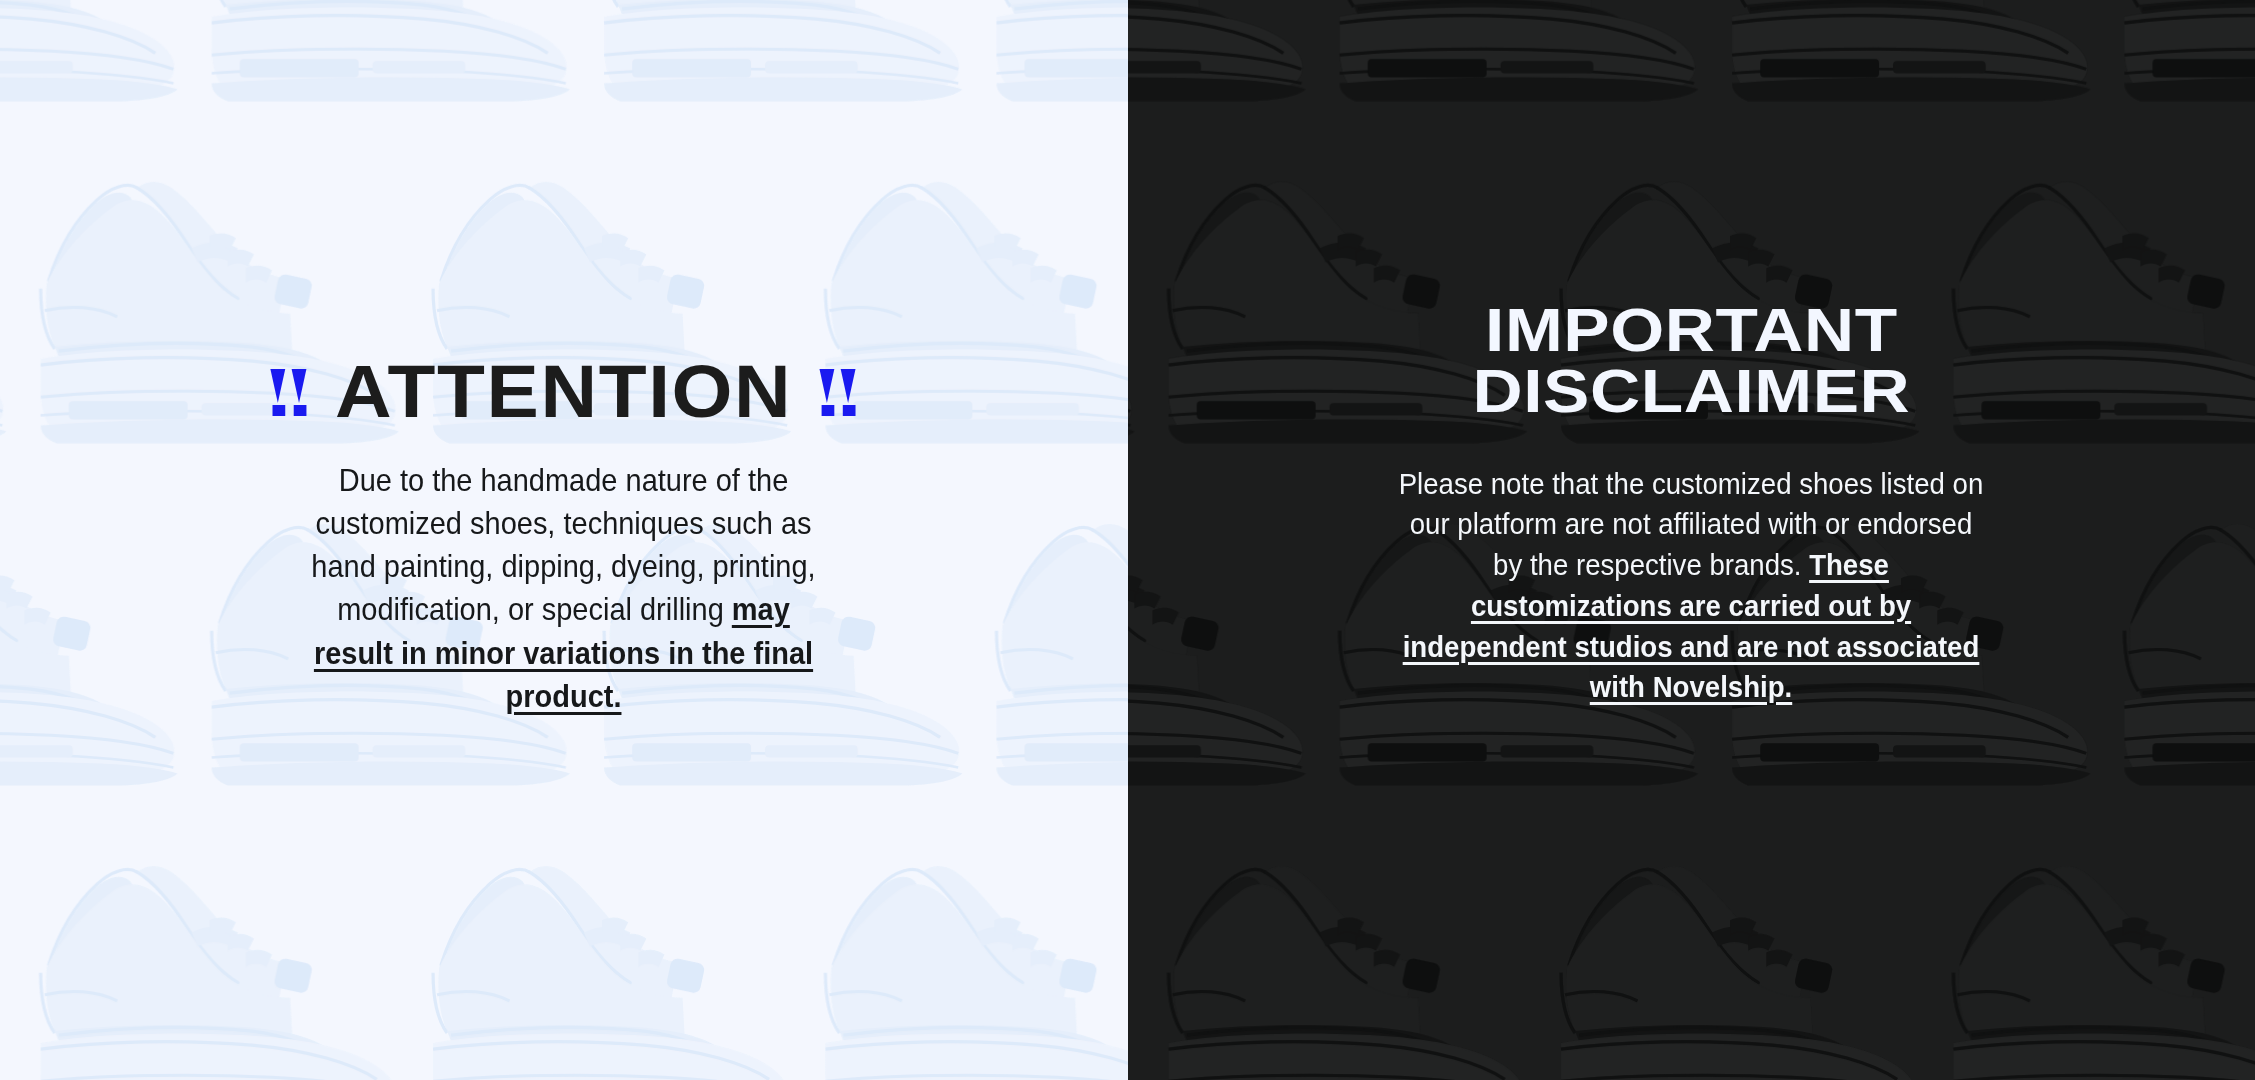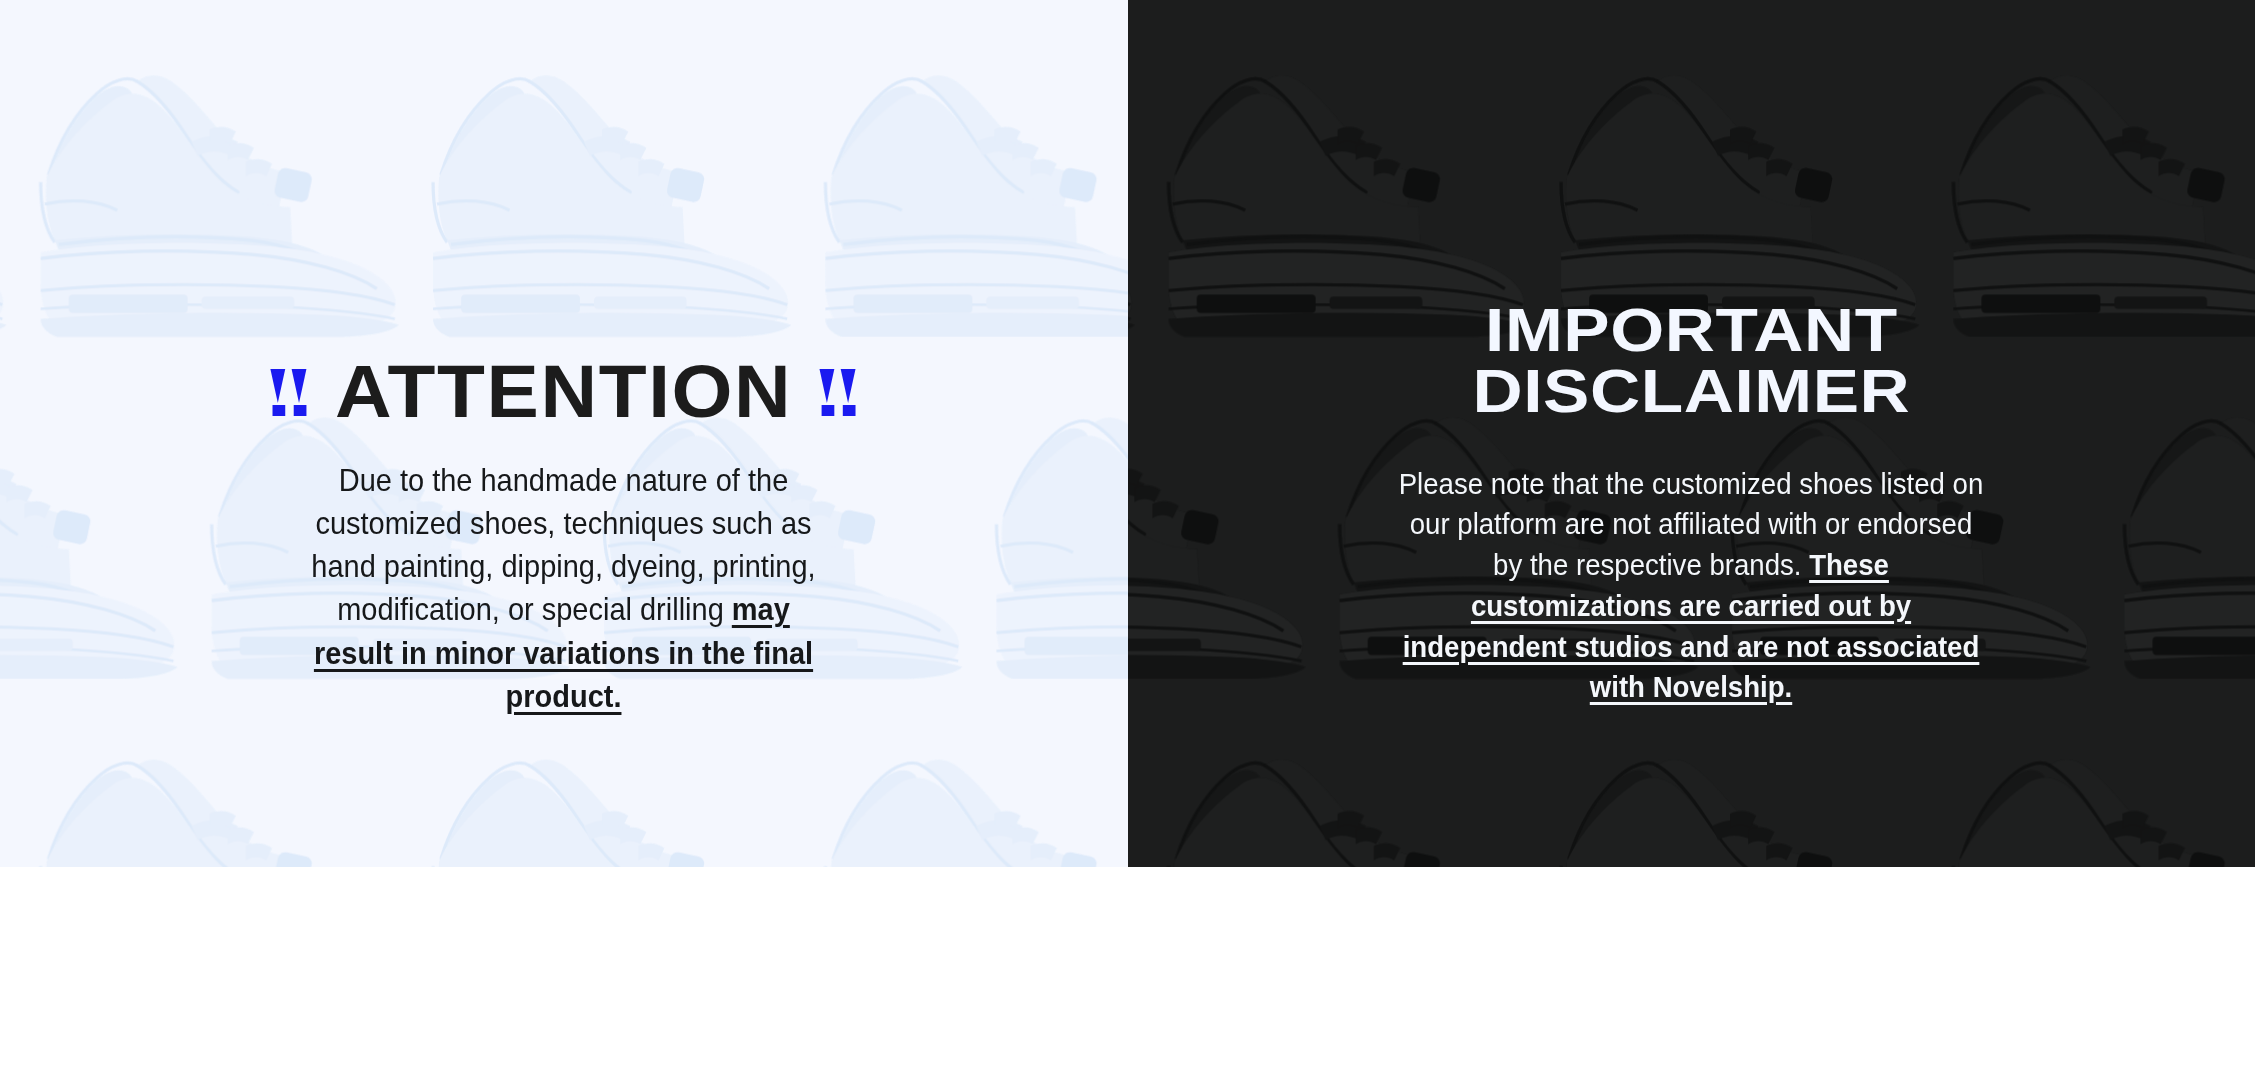--- a/index.html
+++ b/index.html
@@ -4,21 +4,21 @@
 <style>
   * { margin:0; padding:0; box-sizing:border-box; }
 
   html, body {
     width:2255px; height:1080px;
     overflow:hidden;
     font-family:"Liberation Sans", sans-serif;
   }
 
   #banner {
-    width:2255px; height:867px;
+    width:2255px; height:1080px;
     display:flex;
   }
 
   .panel {
     position:relative;
     width:50%;
     height:100%;
     overflow:hidden;
     display:flex;
     flex-direction:column;

